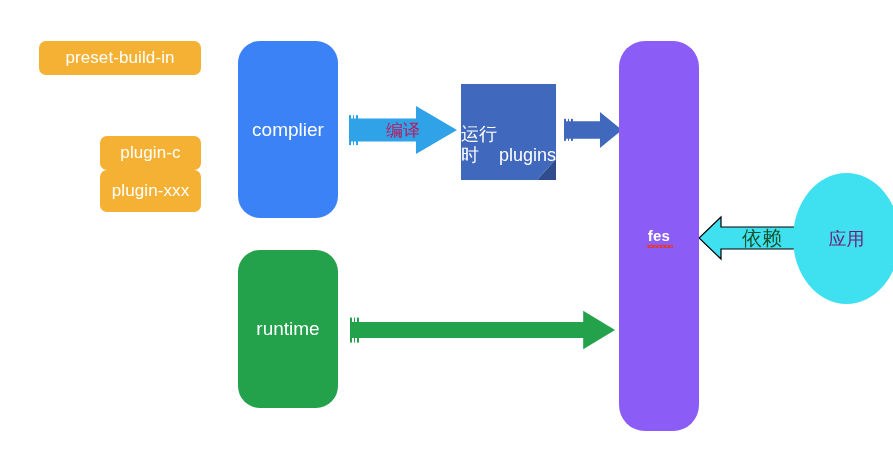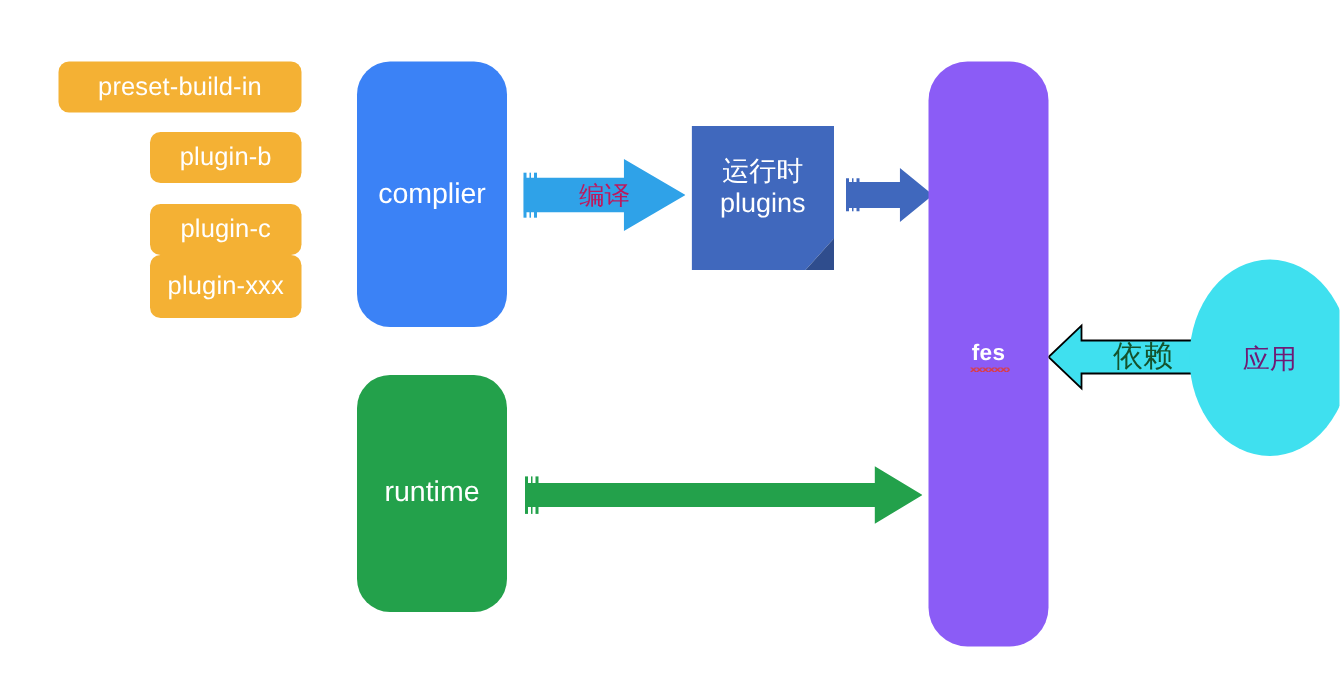--- a/index.html
+++ b/index.html
@@ -97,22 +97,22 @@
     bottom: 0;
     width: 20%;
     height: 22%;
     background: #2f4d8d;
     clip-path: polygon(100% 0, 100% 100%, 0 100%);
   }
   .note .note-text {
     position: absolute;
     inset: 0;
     display: flex;
-    flex-direction: column;
-    align-items: center;
+    flex-direction: row;
+    align-items: flex-end;
     justify-content: center;
     color: #ffffff;
     font-size: 18px;
     line-height: 1.18;
     padding-bottom: 14px;
     user-select: none;
   }
 
   
   .ellipse {
@@ -183,23 +183,20 @@
 </style>
 </head>
 <body>
 
 <div id="canvas">
 
   <div class="node pill" style="left:16px; top:41px; width:162px; height:34px;">
     <span>preset-build-in</span>
   </div>
 
-  <div class="node pill" style="left:77px; top:88px; width:101px; height:34px;">
-    <span>plugin-b</span>
-  </div>
 
   <div class="node pill" style="left:77px; top:136px; width:101px; height:34px;">
     <span>plugin-c</span>
   </div>
 
   <div class="node pill two-line" style="left:77px; top:170px; width:101px; height:42px;">
     <span>plugin-xxx</span>
   </div>
 
   <div class="node block compiler" style="left:215px; top:41px; width:100px; height:177px;">

